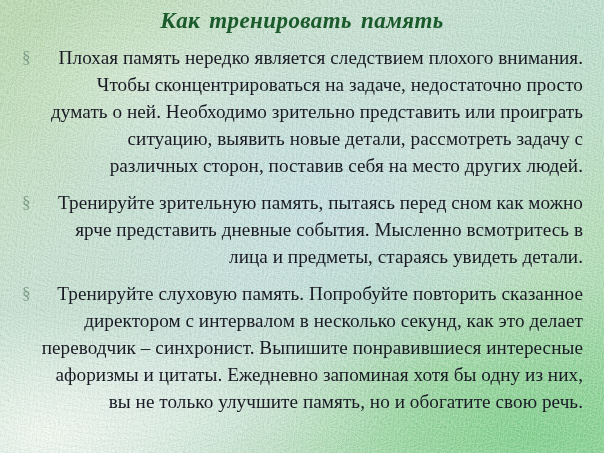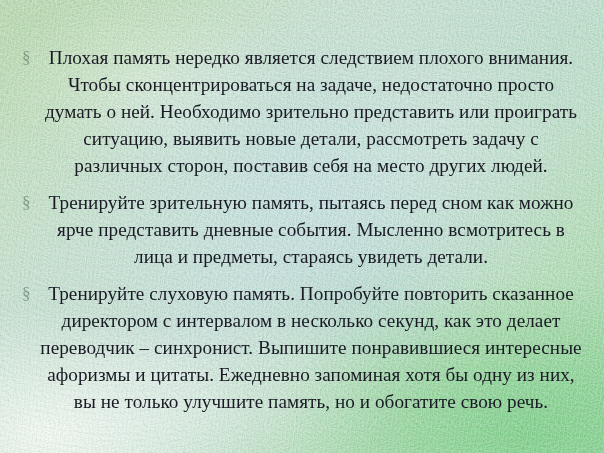--- a/index.html
+++ b/index.html
@@ -124,36 +124,37 @@
     padding-left: 5px;
     box-sizing: border-box;
     user-select: none;
   }
 
   .bullet-text {
     flex: 1 1 auto;
     font-size: 19.2px;
     line-height: 27px;
     color: #191a24;
-    text-align: center;
+    text-align: right;
     letter-spacing: 0.05px;
   }
 </style>
 </head>
 <body>
 
 <div class="slide">
 
   <div class="bg-layer bg-base"></div>
   <div class="bg-layer bg-wash"></div>
   <div class="bg-layer bg-grain"></div>
   <div class="bg-layer bg-mottle"></div>
 
   <div class="content">
 
+    <div class="slide-title">Как  тренировать память</div>
 
     <div class="body-block">
 
       <div class="bullet-item">
         <span class="bullet-mark">§</span>
         <span class="bullet-text">Плохая память нередко является следствием плохого внимания. Чтобы сконцентрироваться на задаче, недостаточно просто думать о ней. Необходимо зрительно представить или проиграть ситуацию, выявить новые детали, рассмотреть задачу с различных сторон, поставив себя на место других людей.</span>
       </div>
 
       <div class="bullet-item">
         <span class="bullet-mark">§</span>

